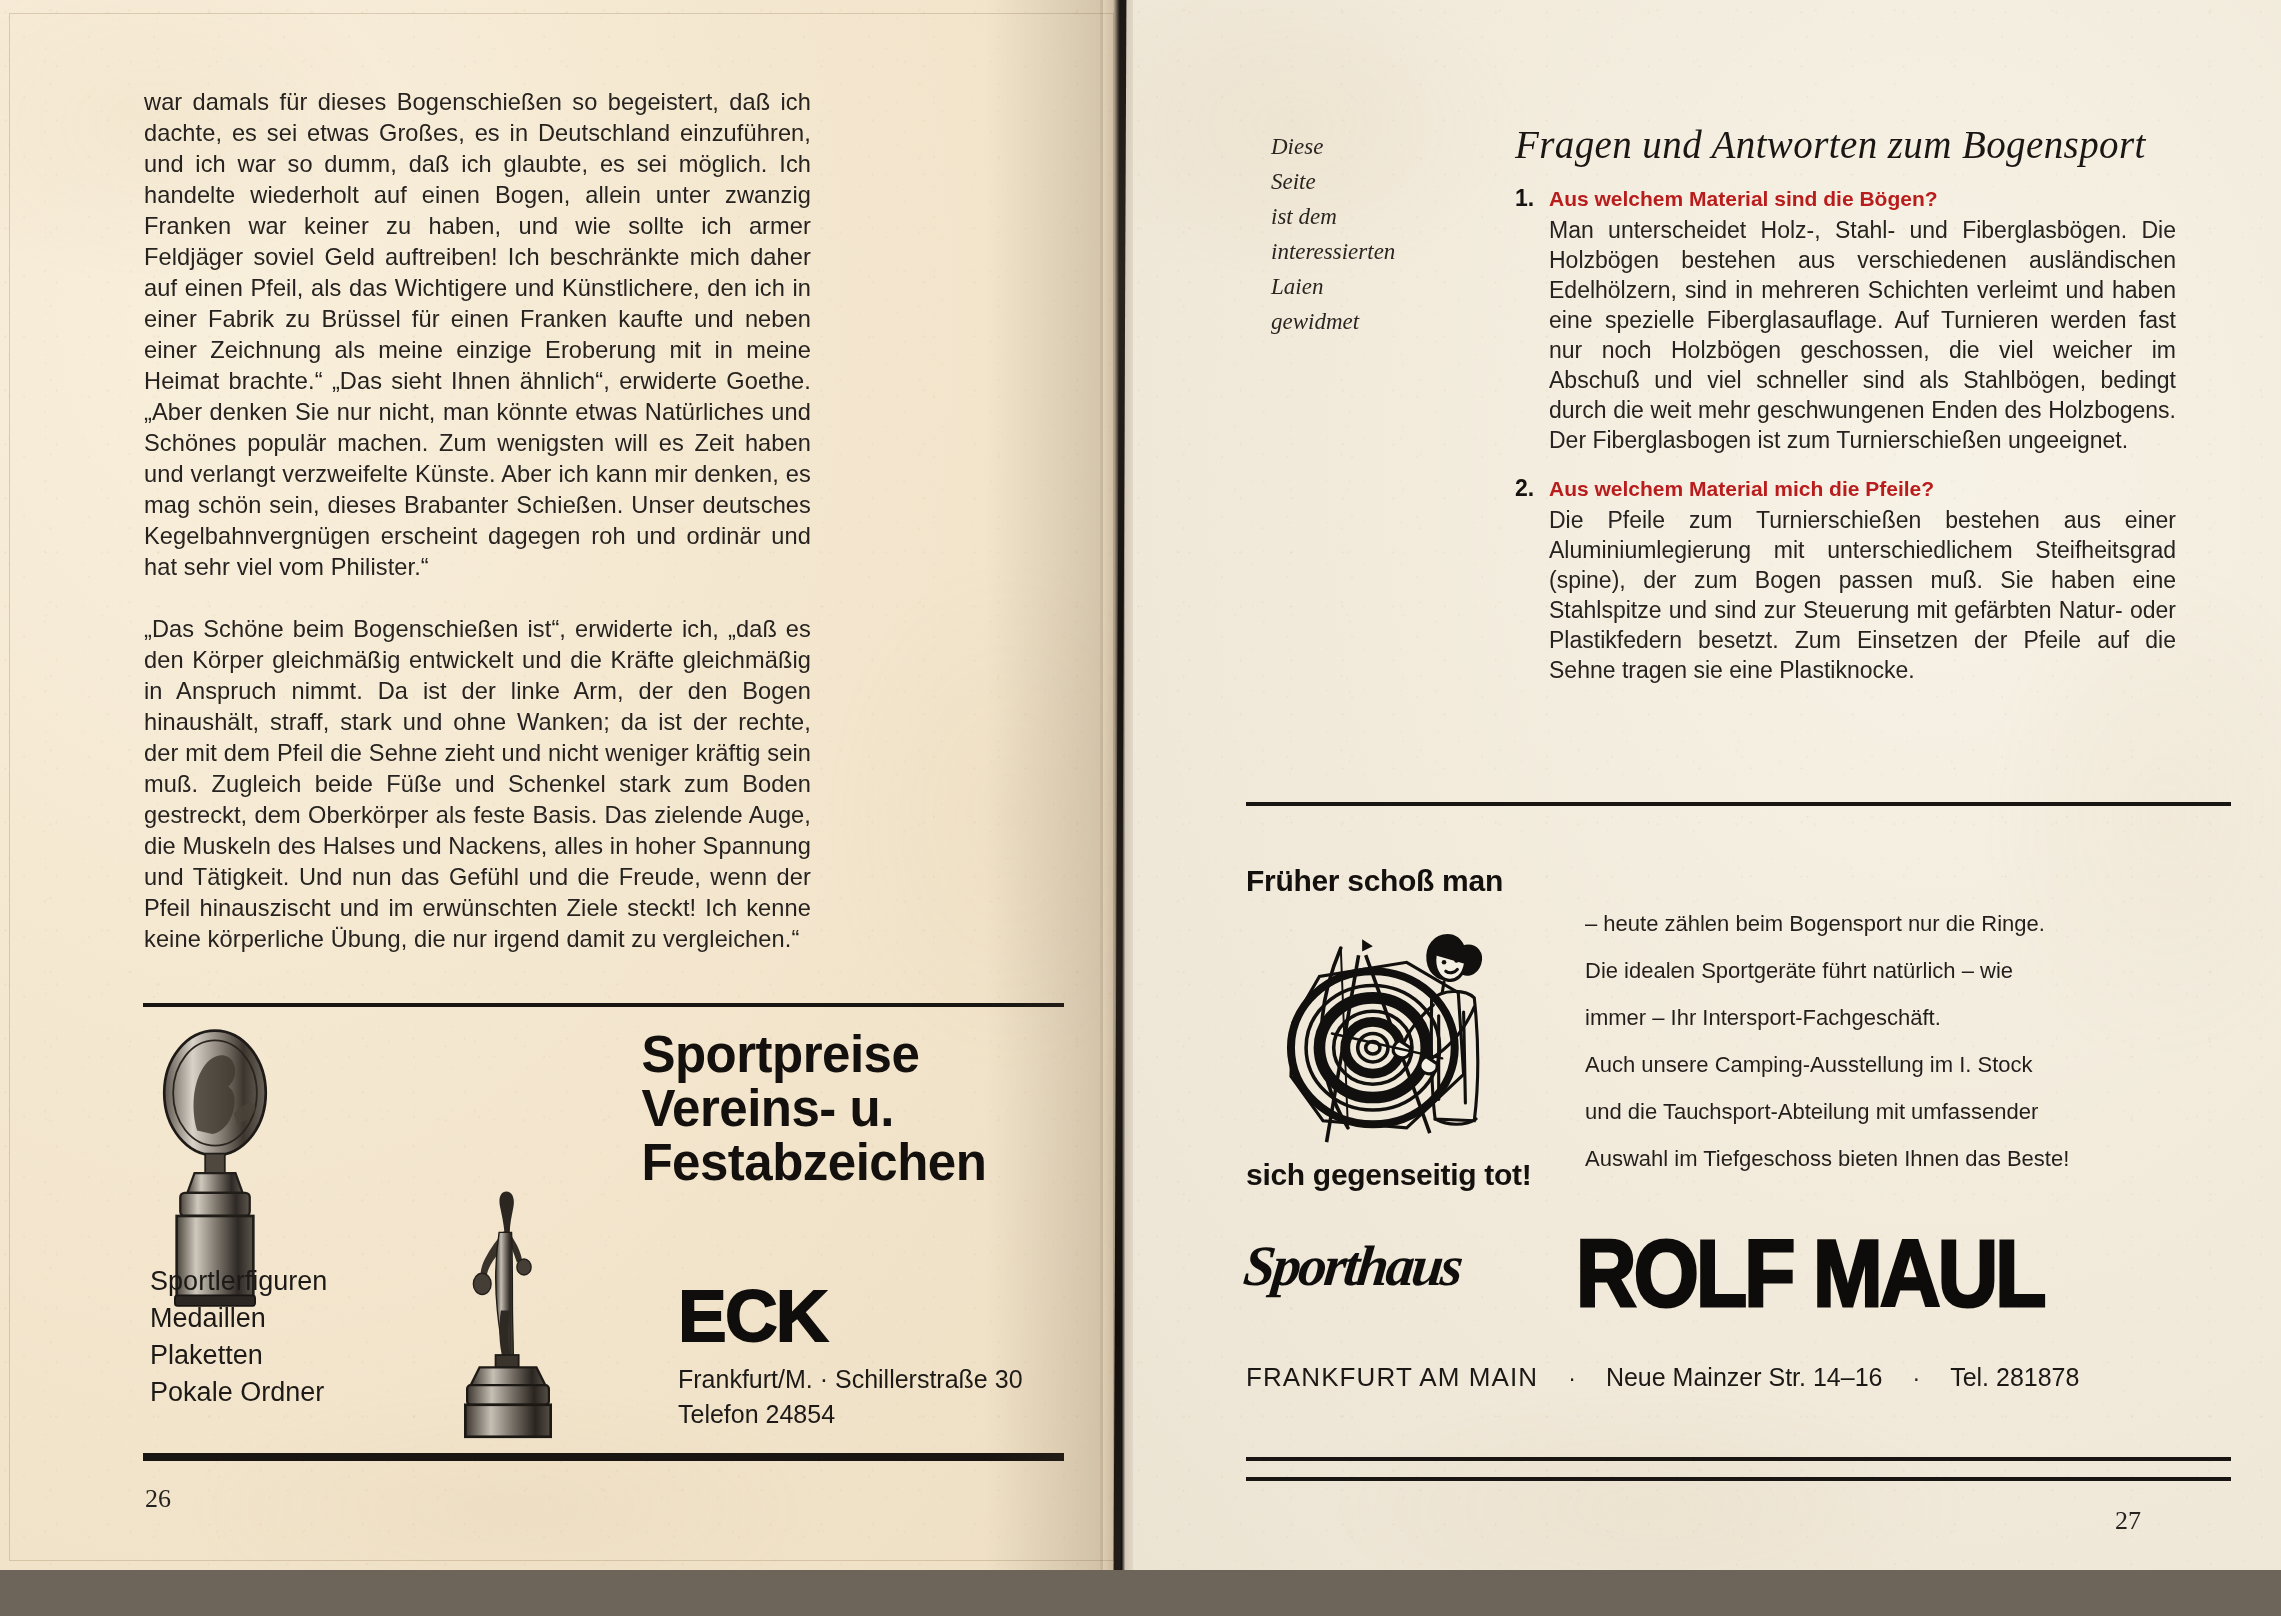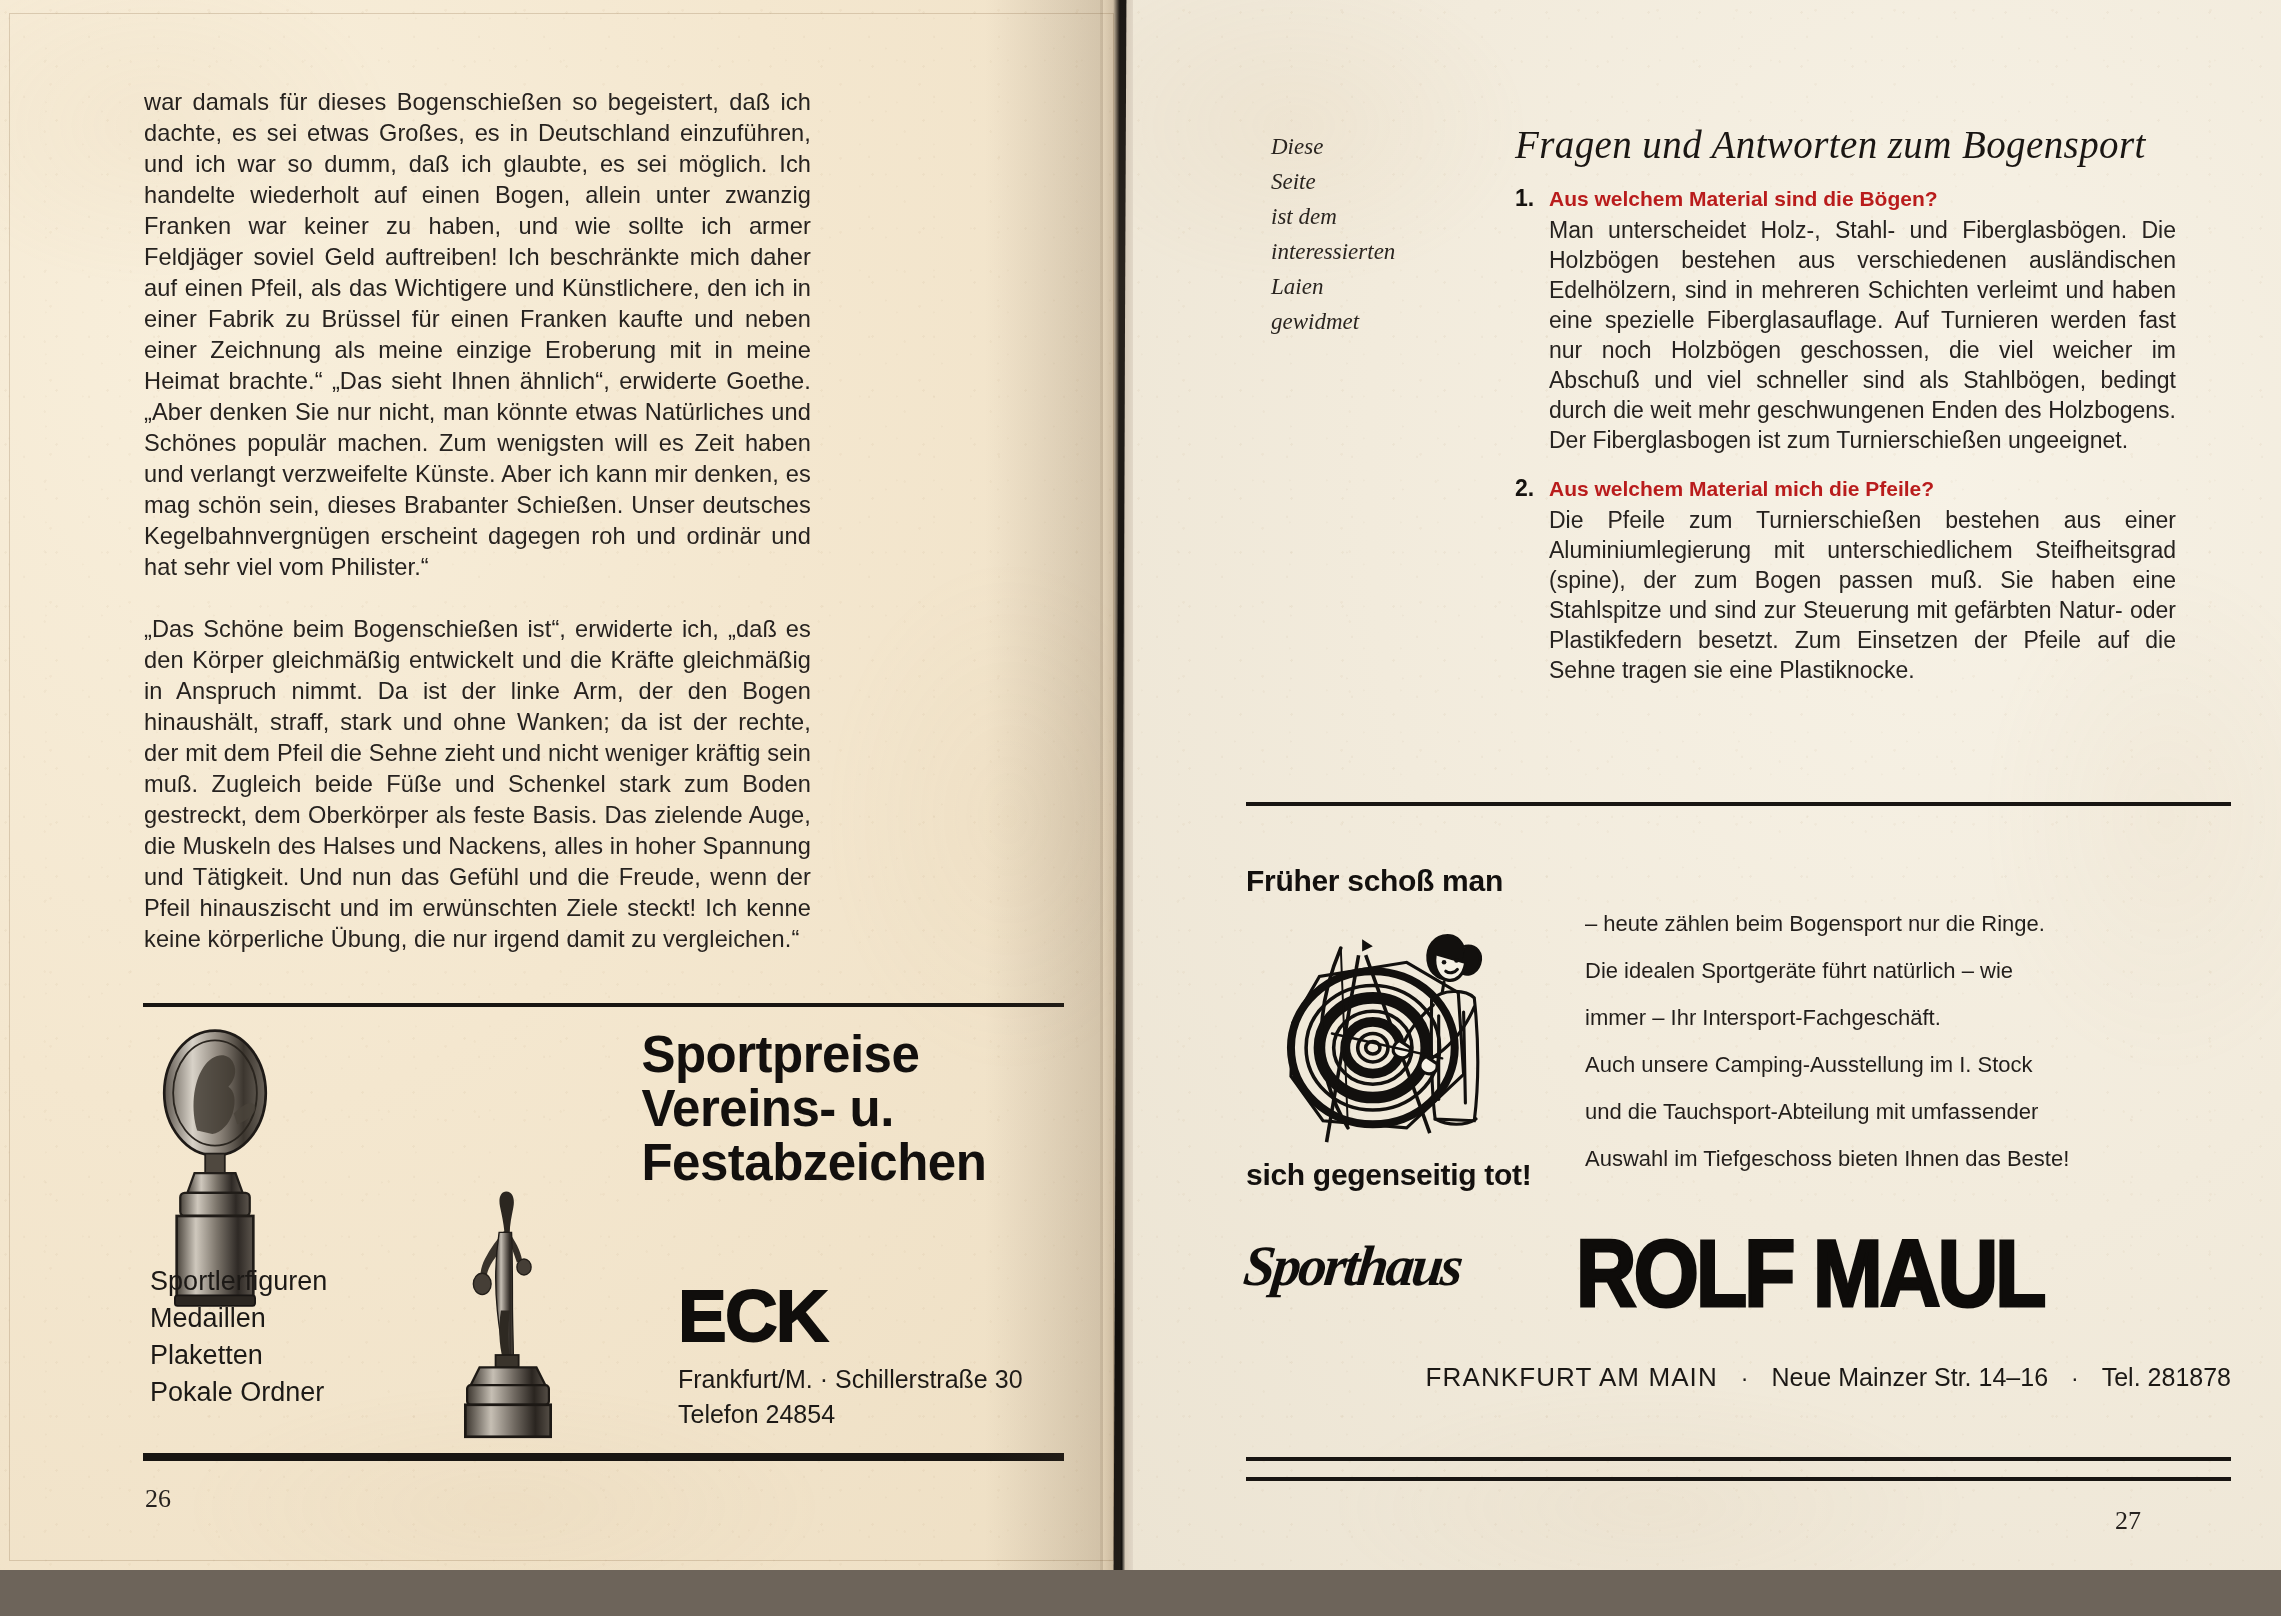--- a/index.html
+++ b/index.html
@@ -203,21 +203,21 @@
     font-weight:bold;font-size:82px;line-height:89px;
     color:#0e0c0a;letter-spacing:-2.7px;
     transform:scaleY(1.16) scaleX(1.02);
     transform-origin:left top;
     -webkit-text-stroke:2.7px #0e0c0a;
   }
   #maul-addr{
     position:absolute;left:0px;top:560px;width:985px;
     font-family:"Liberation Sans",sans-serif;
     font-size:25px;line-height:30px;color:#1b1815;
-    display:flex;align-items:baseline;gap:23px;justify-content:flex-end;
+    display:flex;align-items:baseline;gap:30px;
   }
   #maul-addr .city{letter-spacing:1.1px;font-size:26px;}
   #maul-addr .dot{font-size:23px;}
 
   
   .folio{
     position:absolute;
     font-family:"Liberation Serif",serif;
     font-size:26px;color:#26221f;
   }

